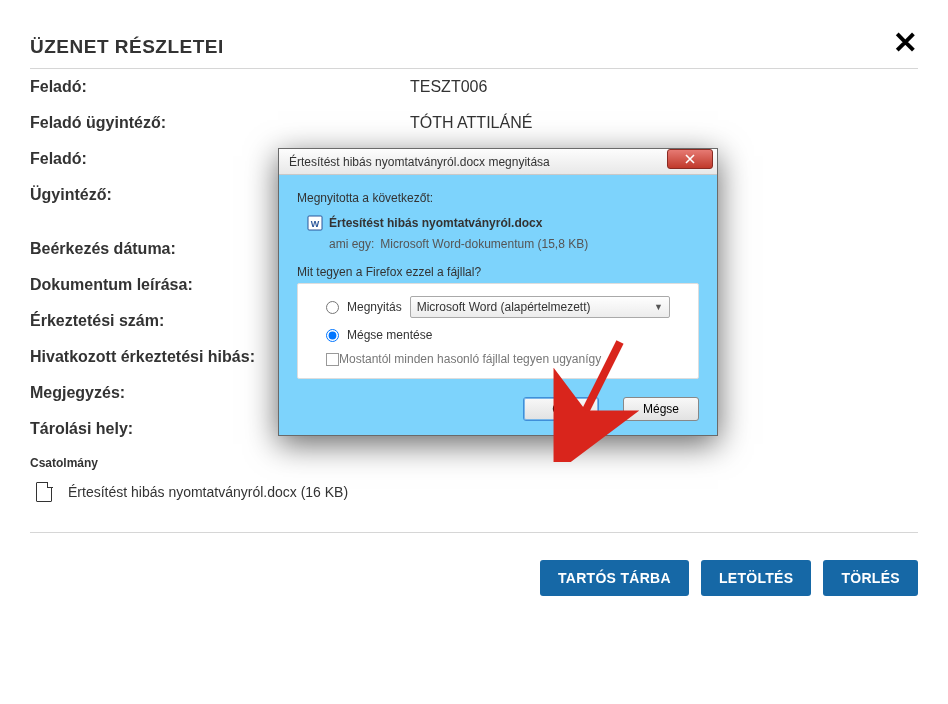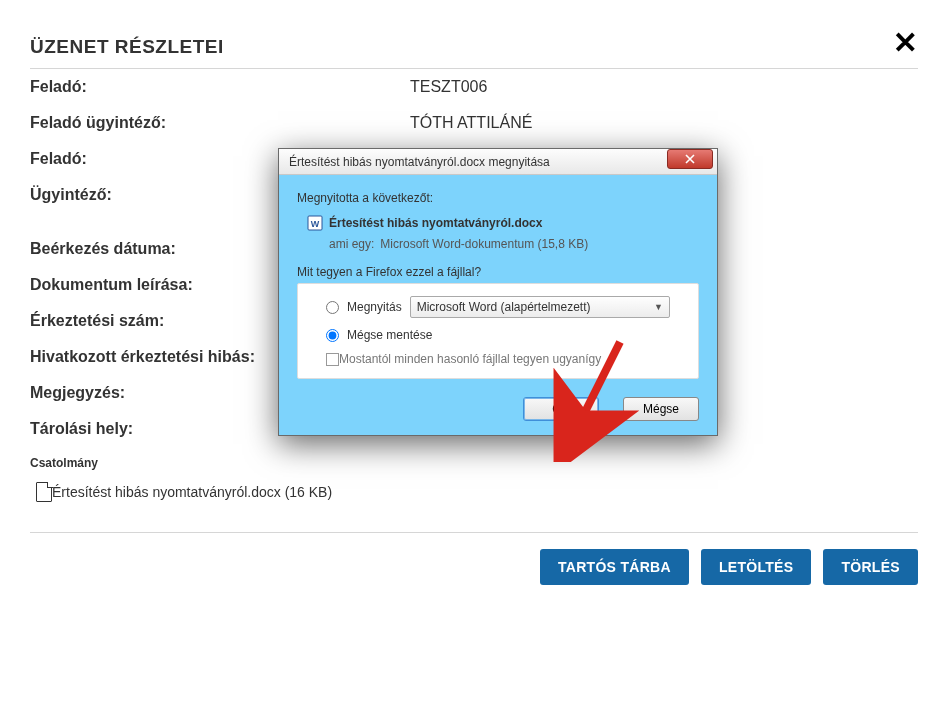--- a/index.html
+++ b/index.html
@@ -8,25 +8,25 @@
     .modal-panel { padding: 28px 30px 18px 30px; position: relative; }
     .panel-header { display: flex; justify-content: space-between; align-items: flex-end; border-bottom: 1px solid #d6d6d6; padding-bottom: 10px; margin-bottom: 9px; }
     .panel-title { font-size: 19px; font-weight: 700; color: #333; letter-spacing: 0.5px; }
     .close-x { font-size: 30px; font-weight: 700; cursor: pointer; line-height: 1; }
     
     .detail-row { display: flex; margin-bottom: 18px; color: #333; font-size: 16px; }
     .detail-label { width: 380px; font-weight: 700; }
     .detail-value { flex: 1; }
     
     .section-label { font-weight: 700; font-size: 12px; color: #333; margin-bottom: 12px; }
-    .attachment-row { display: flex; align-items: center; gap: 0; font-size: 14px; color: #333; padding-left: 6px; margin-bottom: 30px;}
+    .attachment-row { display: flex; align-items: center; gap: 16px; font-size: 14px; color: #333; padding-left: 6px; margin-bottom: 30px;}
     .doc-icon { width: 16px; height: 20px; border: 1.5px solid #333; border-radius: 1px; position: relative; }
     .doc-icon::before { content: ""; position: absolute; top: -1.5px; right: -1.5px; width: 5px; height: 5px; background: #fff; border-left: 1.5px solid #333; border-bottom: 1.5px solid #333; }
     
-    .footer-buttons { display: flex; justify-content: flex-end; gap: 12px; border-top: 1px solid #d6d6d6; padding-top: 16px; }
+    .footer-buttons { display: flex; justify-content: flex-end; gap: 12px; border-top: 1px solid #d6d6d6; padding-top: 27px; }
     .btn { background: #1668a6; color: #fff; border: none; padding: 10px 18px; font-size: 14px; font-weight: 700; border-radius: 3px; cursor: pointer; letter-spacing: 0.3px; }
     
     
     .win-dialog { position: absolute; top: 148px; left: 278px; width: 440px; background: #7dd3fc; border: 1px solid #6a6a6a; box-shadow: 0 8px 30px rgba(0,0,0,0.6); font-family: "Segoe UI", Tahoma, sans-serif; font-size: 12px; }
     .win-titlebar { background: linear-gradient(to bottom, #fdfdfd, #e8e8e8); height: 26px; display: flex; align-items: center; justify-content: space-between; padding-left: 10px; border-bottom: 1px solid #c8c8c8; }
     .win-title { color: #333; font-size: 12px; }
     .win-close-btn { width: 46px; height: 20px; margin-right: 4px; margin-top: -6px; background: linear-gradient(to bottom, #e67a73, #c0392b); border: 1px solid #8a2a22; border-radius: 3px; display:flex; align-items:center; justify-content:center; }
     .win-close-x { width:10px; height:10px; }
     
     .win-body { padding: 16px 18px 14px 18px; color: #333; }

